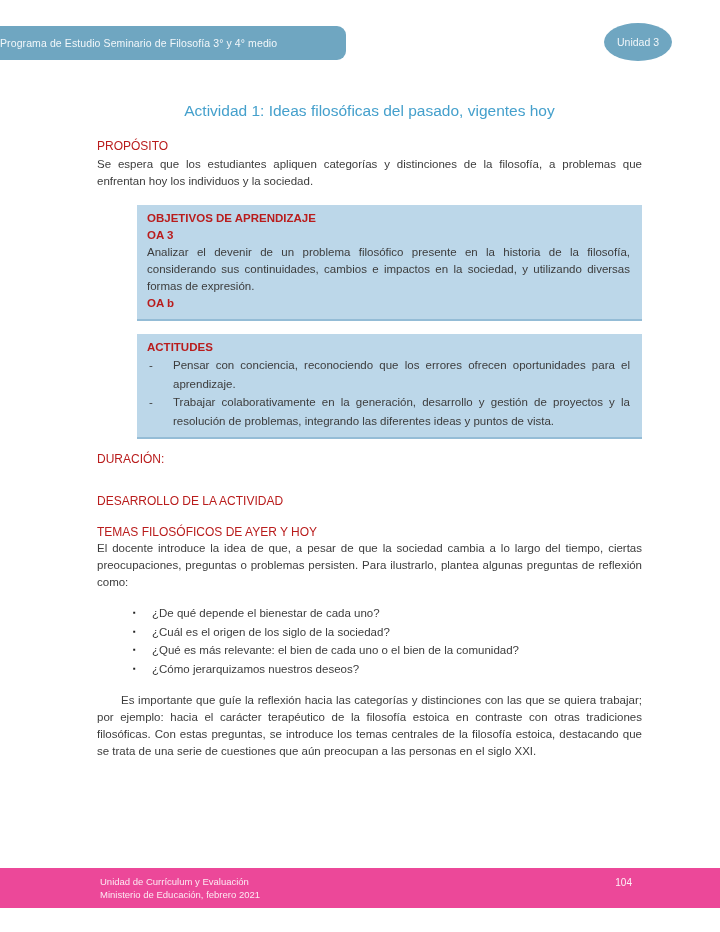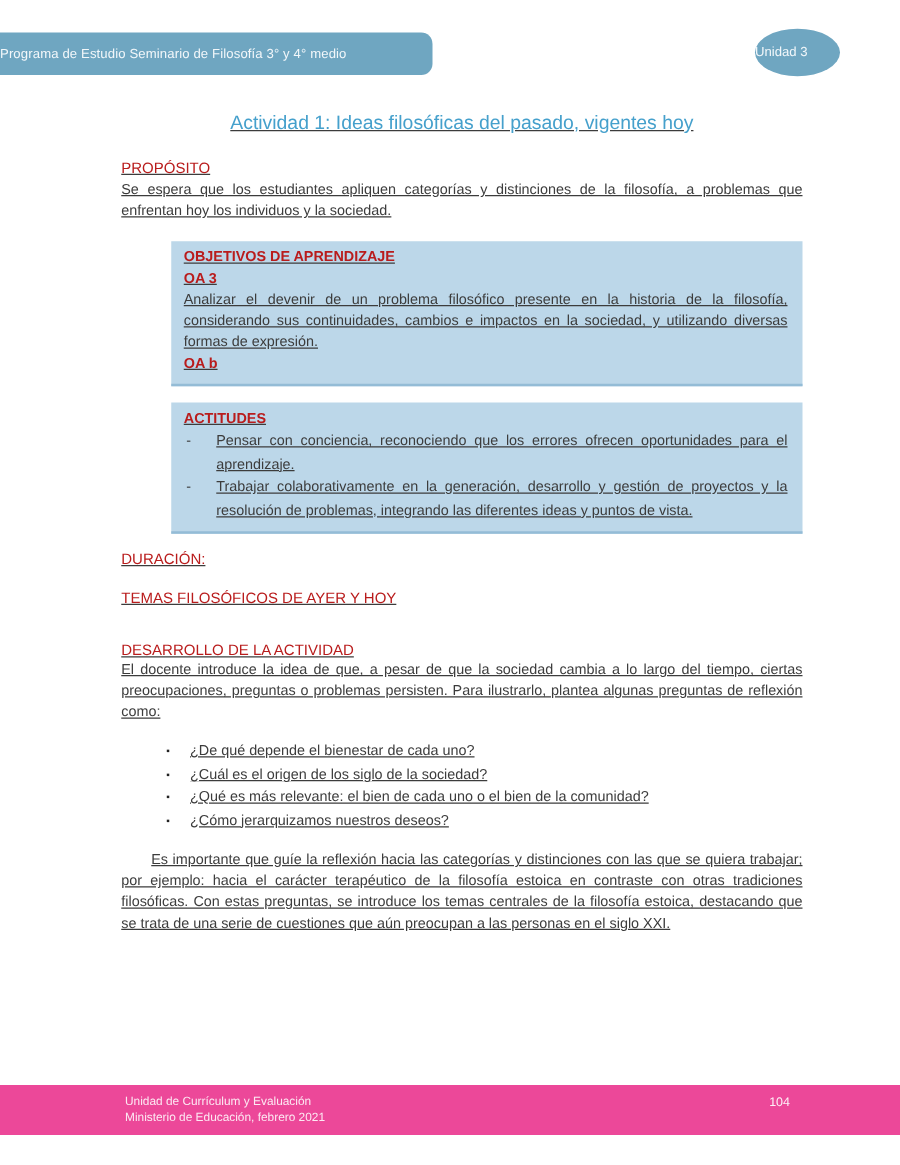--- a/index.html
+++ b/index.html
@@ -24,31 +24,30 @@
     color: #f2f7fa;
     font-size: 10.5px;
     letter-spacing: 0.1px;
   }
   .unidad-ellipse {
     position: absolute;
     right: 48px; top: 23px;
     width: 68px; height: 38px;
     background: #6fa6c1;
     border-radius: 50%;
-    display: flex; align-items: center; justify-content: flex-start;
+    display: flex; align-items: center; justify-content: center;
     color: #f2f7fa;
     font-size: 10.5px;
   }
   
   .content {
     position: absolute;
-    left: 97px; top: 4px;
+    left: 97px; top: 16px;
     width: 545px;
     padding-top: 85px;
-    text-decoration: underline;
   }
   .doc-title {
     text-align: center;
     color: #45a0cc;
     font-size: 15.5px;
     line-height: 20px;
   }
   .h-blue {
     color: #b91c1c;
     font-size: 12px;
@@ -160,23 +159,23 @@
       <div class="dash-item">
         <span class="dash">-</span>
         <span>Trabajar colaborativamente en la generación, desarrollo y gestión de proyectos y la resolución de problemas, integrando las diferentes ideas y puntos de vista.</span>
       </div>
     </div>
 
     <div class="sec-duracion">
       <div class="h-blue">DURACIÓN:</div>
     </div>
 
+    <div class="h-blue sec-desarrollo">DESARROLLO DE LA ACTIVIDAD</div>
+
     <div class="h-blue sec-temas">TEMAS FILOSÓFICOS DE AYER Y HOY</div>
-
-    <div class="h-blue sec-desarrollo">DESARROLLO DE LA ACTIVIDAD</div>
     <div class="body-txt">El docente introduce la idea de que, a pesar de que la sociedad cambia a lo largo del tiempo, ciertas preocupaciones, preguntas o problemas persisten. Para ilustrarlo, plantea algunas preguntas de reflexión como:</div>
 
     <div class="q-list">
       <div class="q-item">
         <span class="sq">▪</span>
         <span>¿De qué depende el bienestar de cada uno?</span>
       </div>
       <div class="q-item">
         <span class="sq">▪</span>
         <span>¿Cuál es el origen de los siglo de la sociedad?</span>

